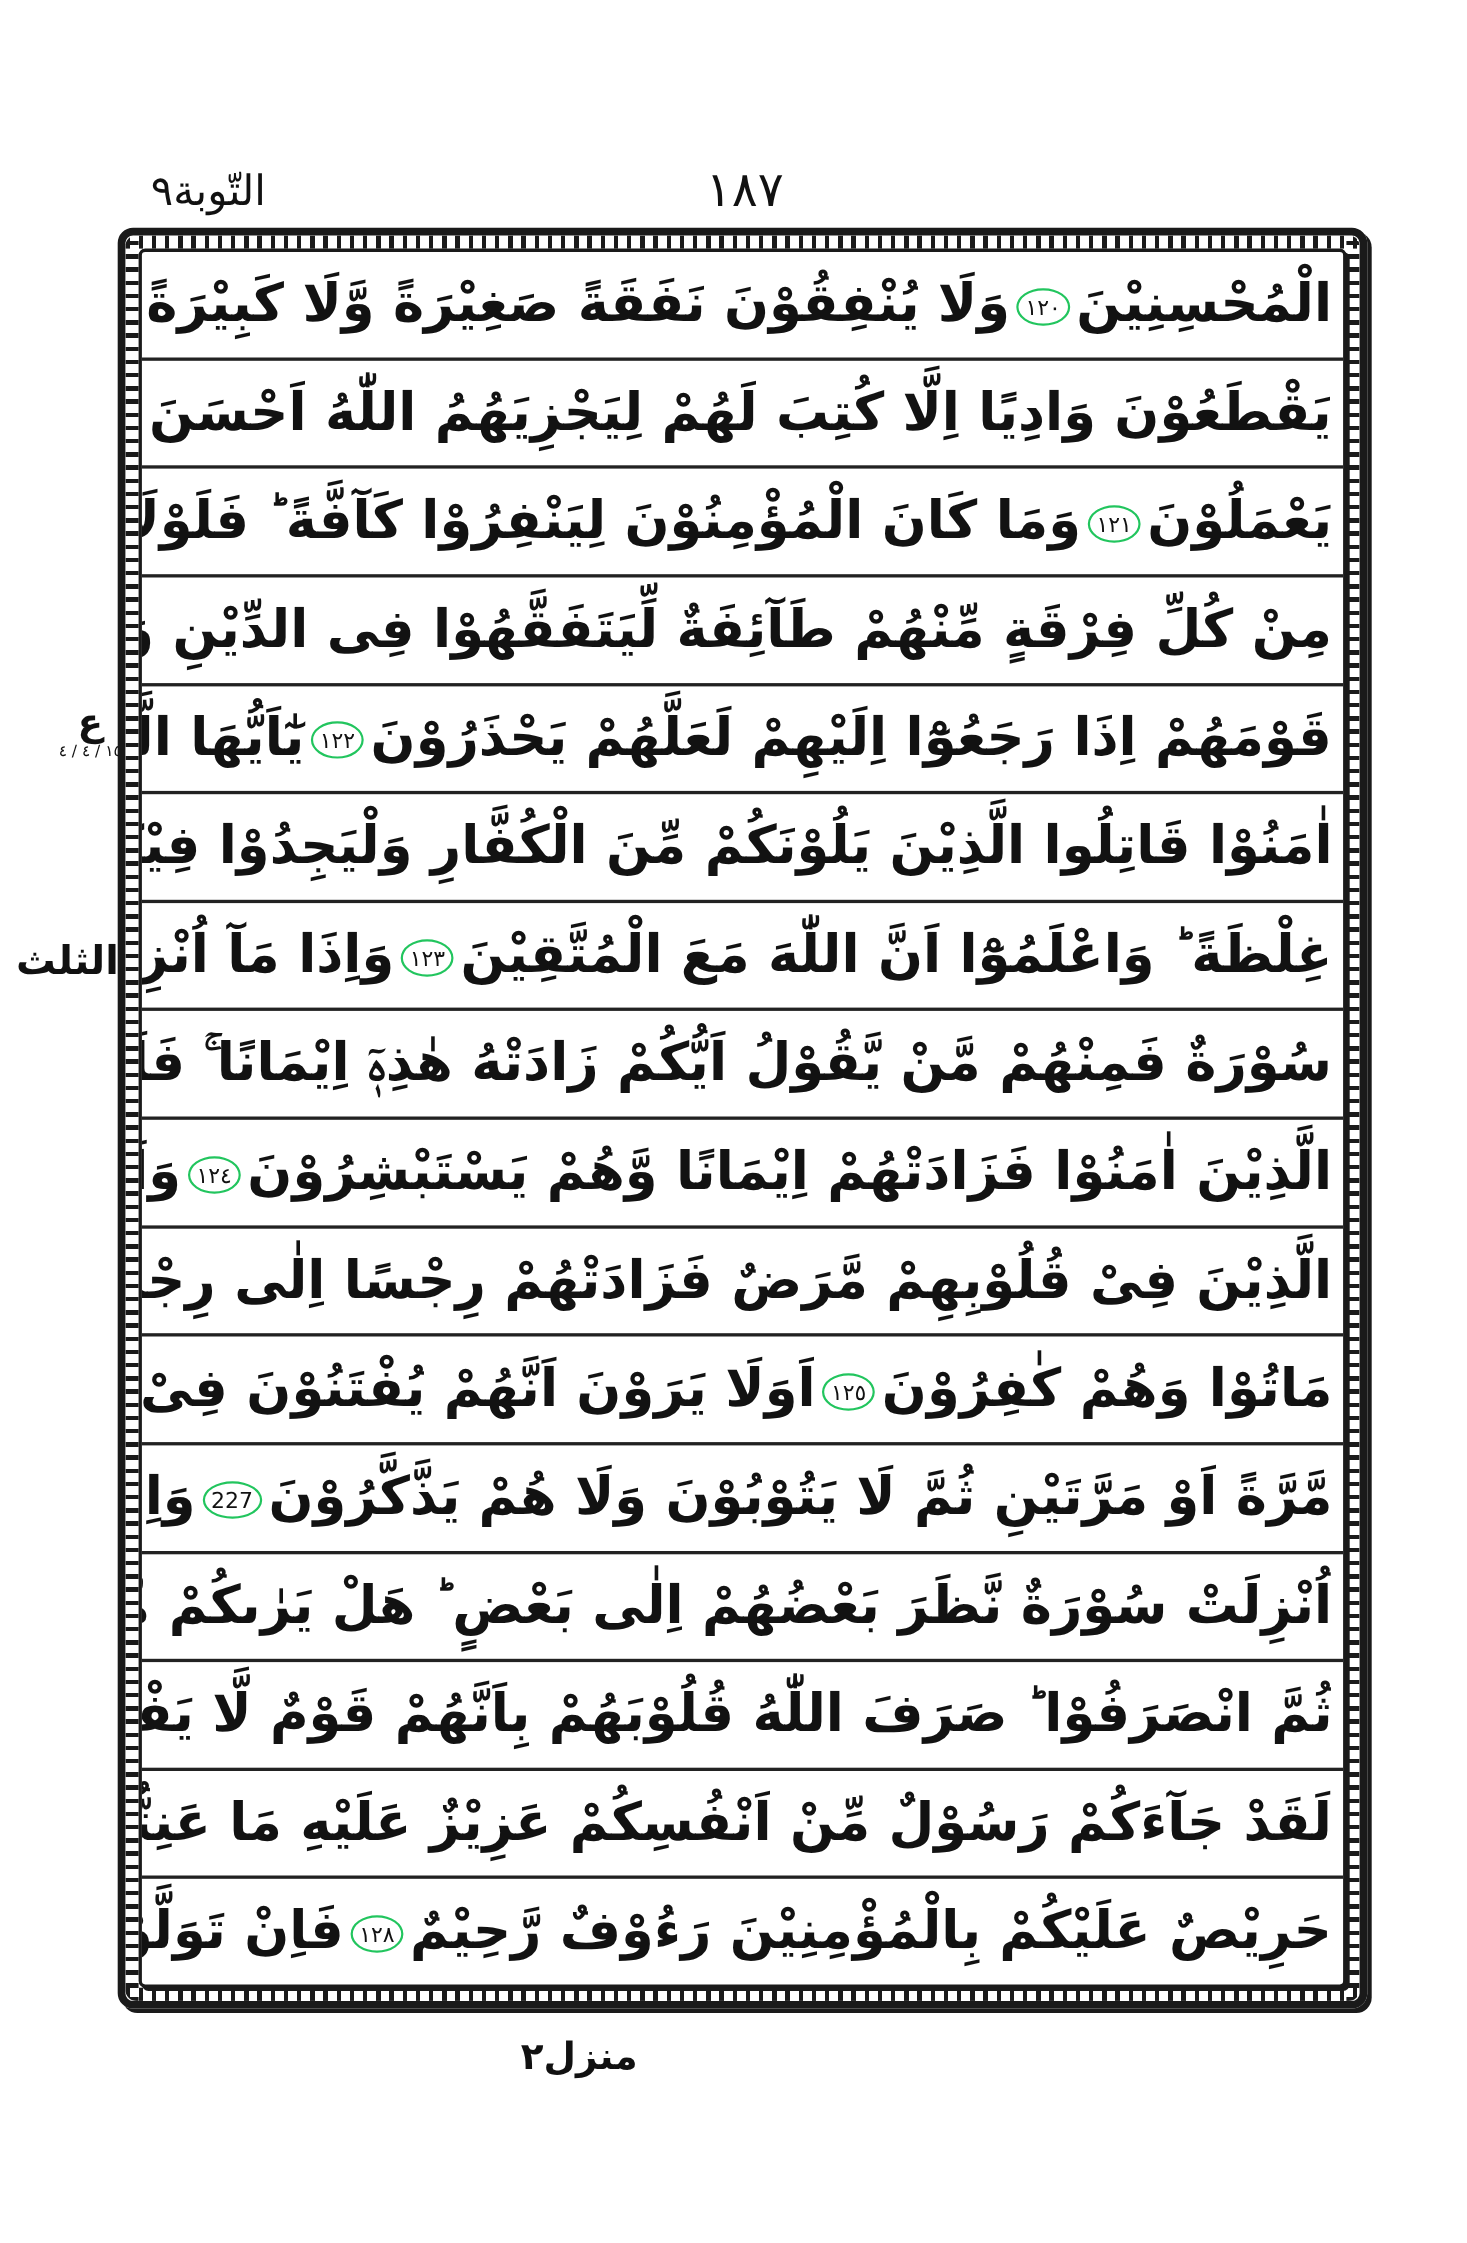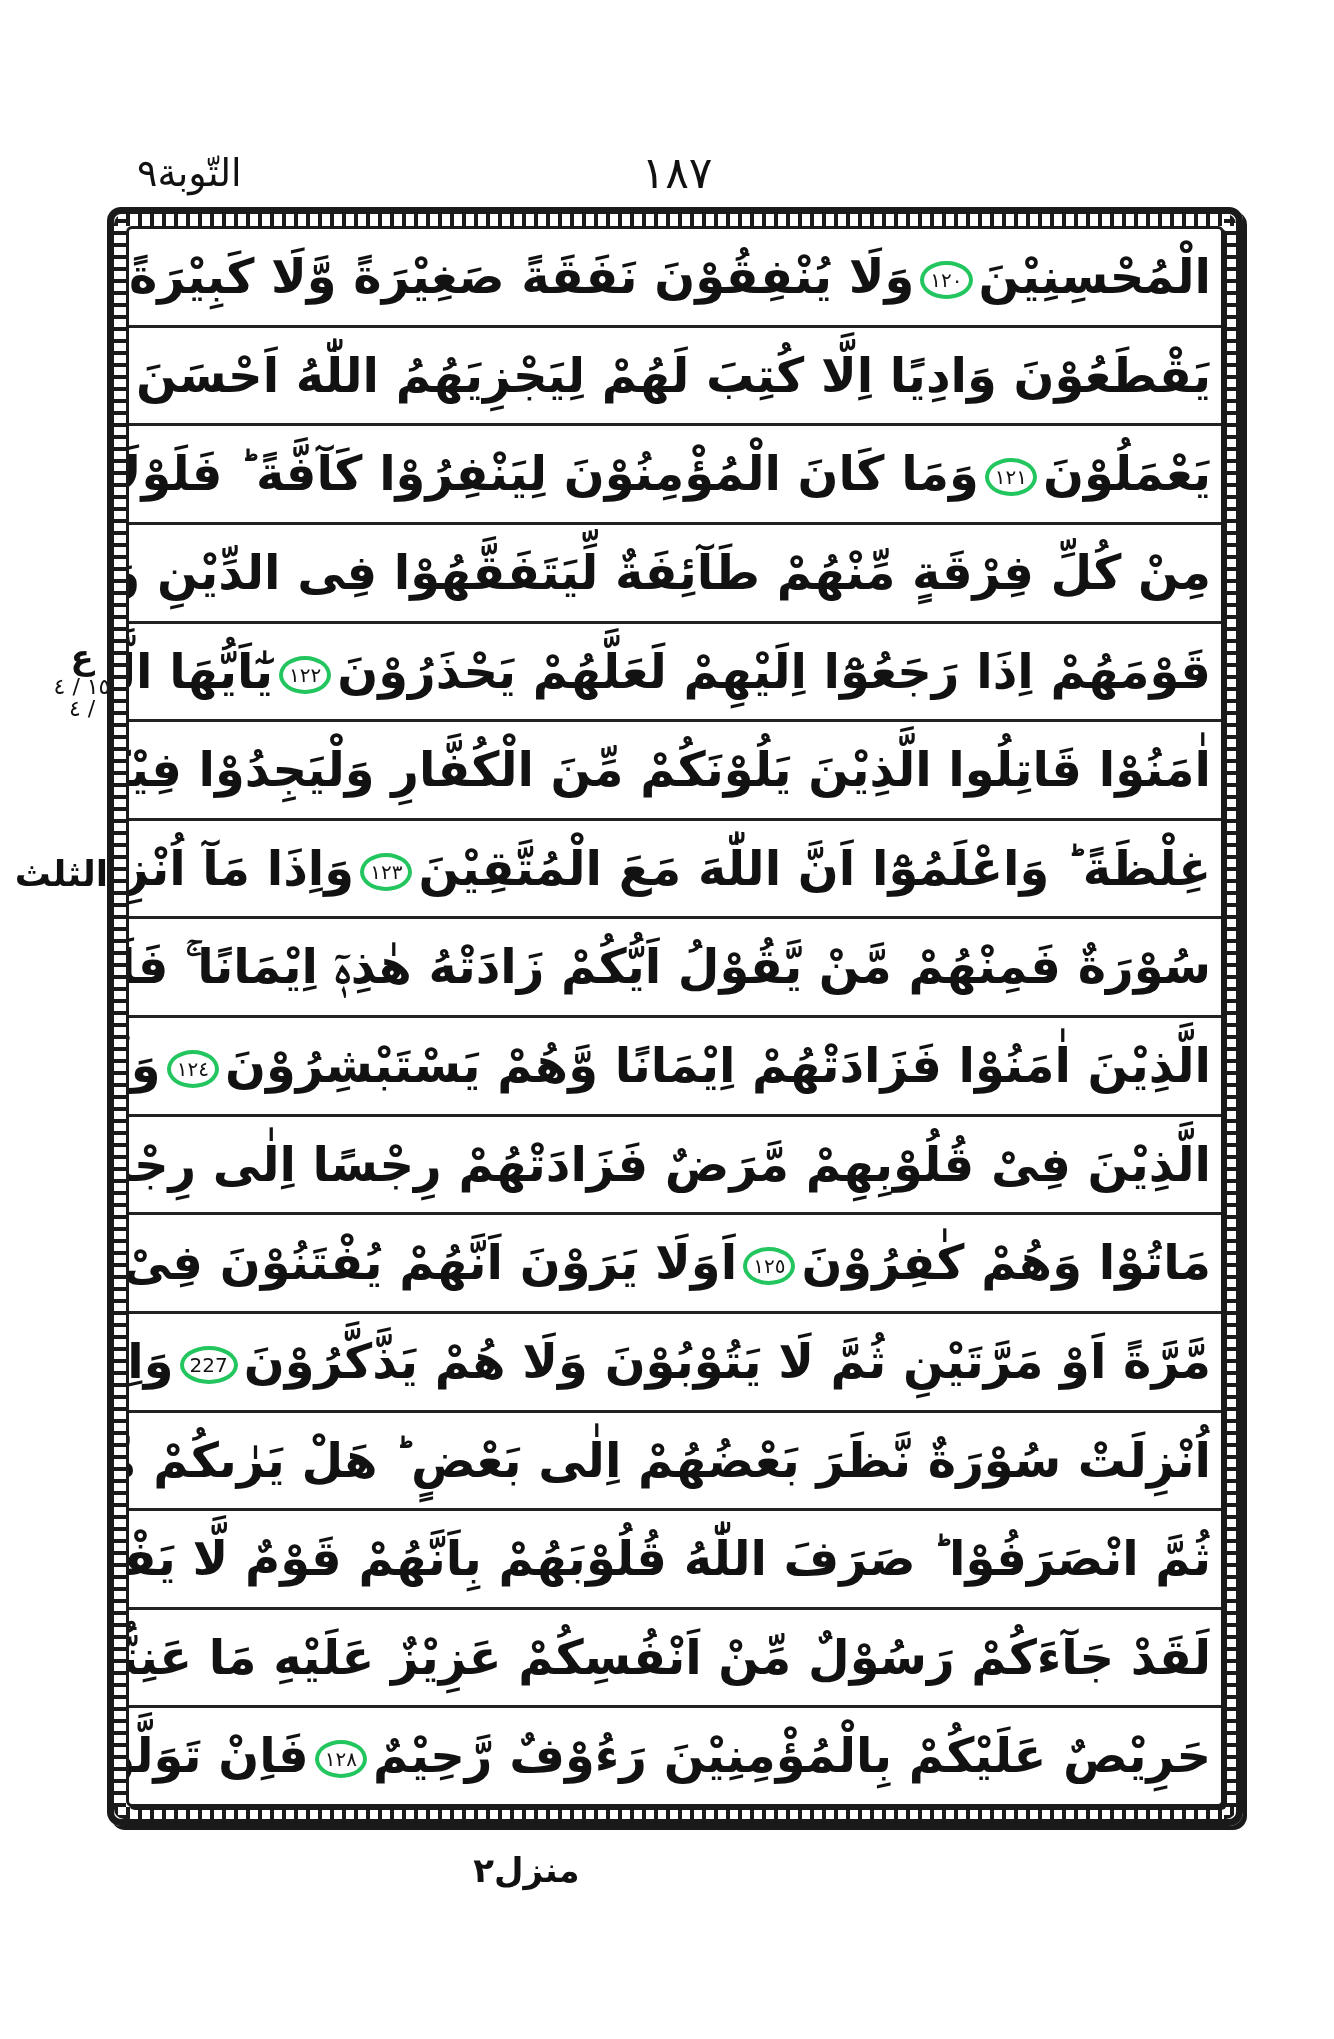--- a/index.html
+++ b/index.html
@@ -104,21 +104,21 @@
     white-space: nowrap;
     text-align: justify;
     text-align-last: justify;
     width: 100%;
     line-height: 1.2;
     color: #121212;
     display: block;
   }
   .ayah {
     display: inline-block;
-    border: 4px solid #22c55e;
+    border: 2px solid #22c55e;
     border-radius: 50%;
     font-size: 20px;
     font-weight: normal;
     padding: 2px 6px;
     margin: 0 6px;
     vertical-align: middle;
     line-height: 26px;
     position: relative;
   }
 
@@ -129,21 +129,21 @@
     width: 60px;
     height: 100px;
     font-size: 34px;
     font-weight: bold;
     text-align: center;
     line-height: 1;
     direction: rtl;
   }
   .margin-ruku .sm {
     display: block;
-    font-size: 22px;
+    font-size: 14px;
     font-weight: normal;
     margin-top: 2px;
     text-align: center;
   }
   .margin-hizb {
     position: absolute;
     left: 36px;
     top: 832px;
     width: 72px;
     height: 84px;

